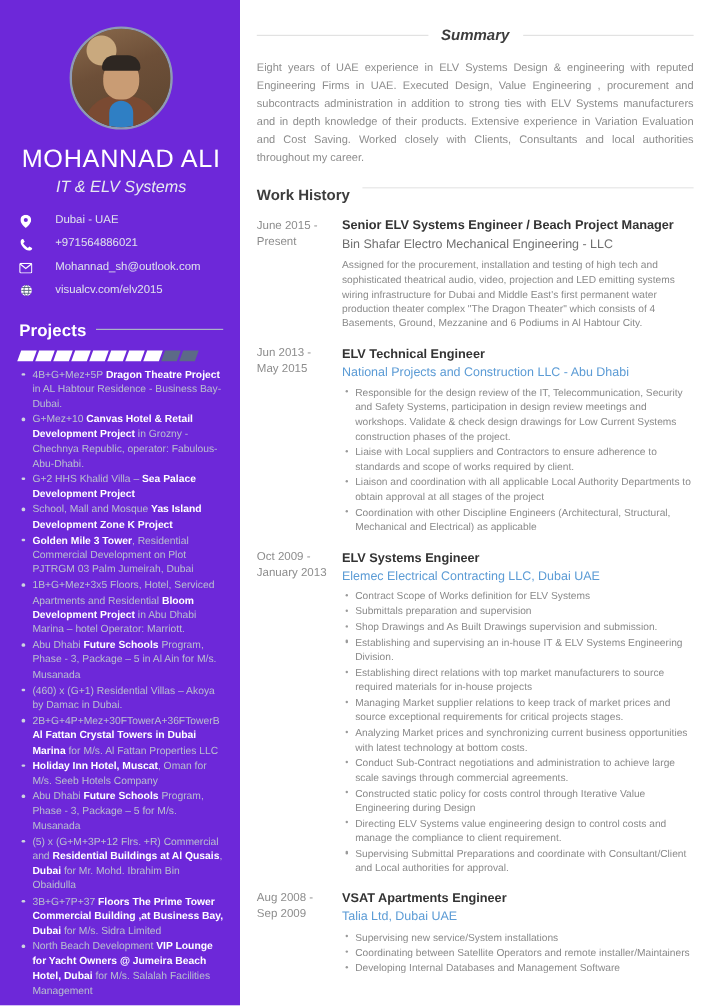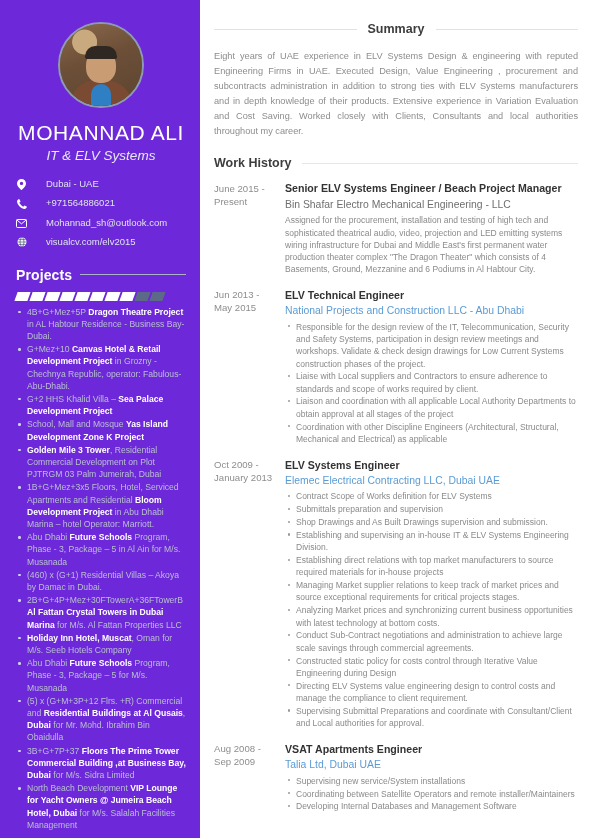--- a/index.html
+++ b/index.html
@@ -131,34 +131,35 @@
   
   .main {
     flex:1; min-width:0;
     background:#ffffff;
     padding:22px 16px 0 14px;
     overflow:hidden;
   }
   .sec-head-center {
     display:flex; align-items:center; gap:11px;
     margin-bottom:13px;
+    font-style:italic;
   }
   .sec-head-center .rule { flex:1; height:1px; background:#e2e2e2; }
   .sec-head-center .label {
     font-size:12.5px; font-weight:bold; color:#3d3d3d;
   }
   .summary {
     font-size:9.2px;
     line-height:1.62;
     color:#8d8d8d;
     text-align:justify;
     margin-bottom:18px;
   }
   .sec-head-left {
-    display:flex; align-items:center; gap:10px;
+    display:flex; gap:10px;
     margin-bottom:12px;
   }
   .sec-head-left .label {
     font-size:12.5px; font-weight:bold; color:#3d3d3d;
     white-space:nowrap;
   }
   .sec-head-left .rule { flex:1; height:1px; background:#e6e6e6; }
 
   .job { display:flex; margin-bottom:13px; }
   .job .dates {

